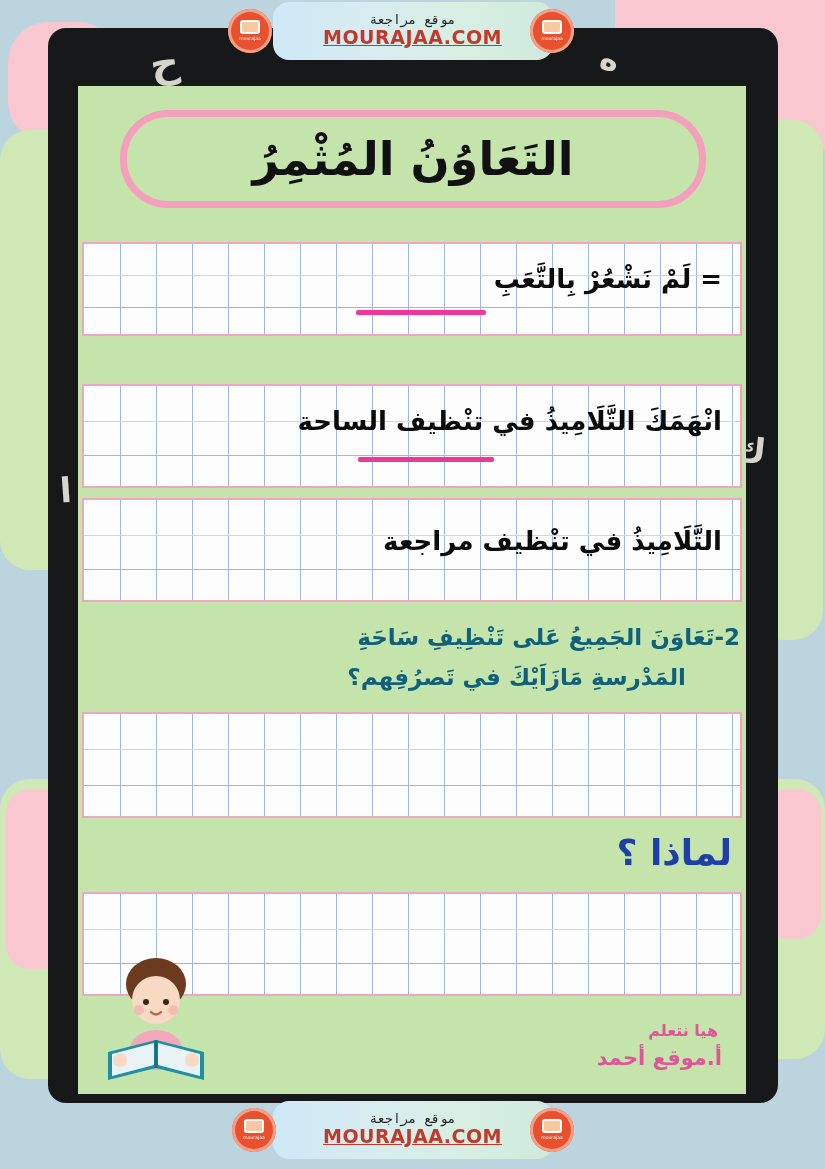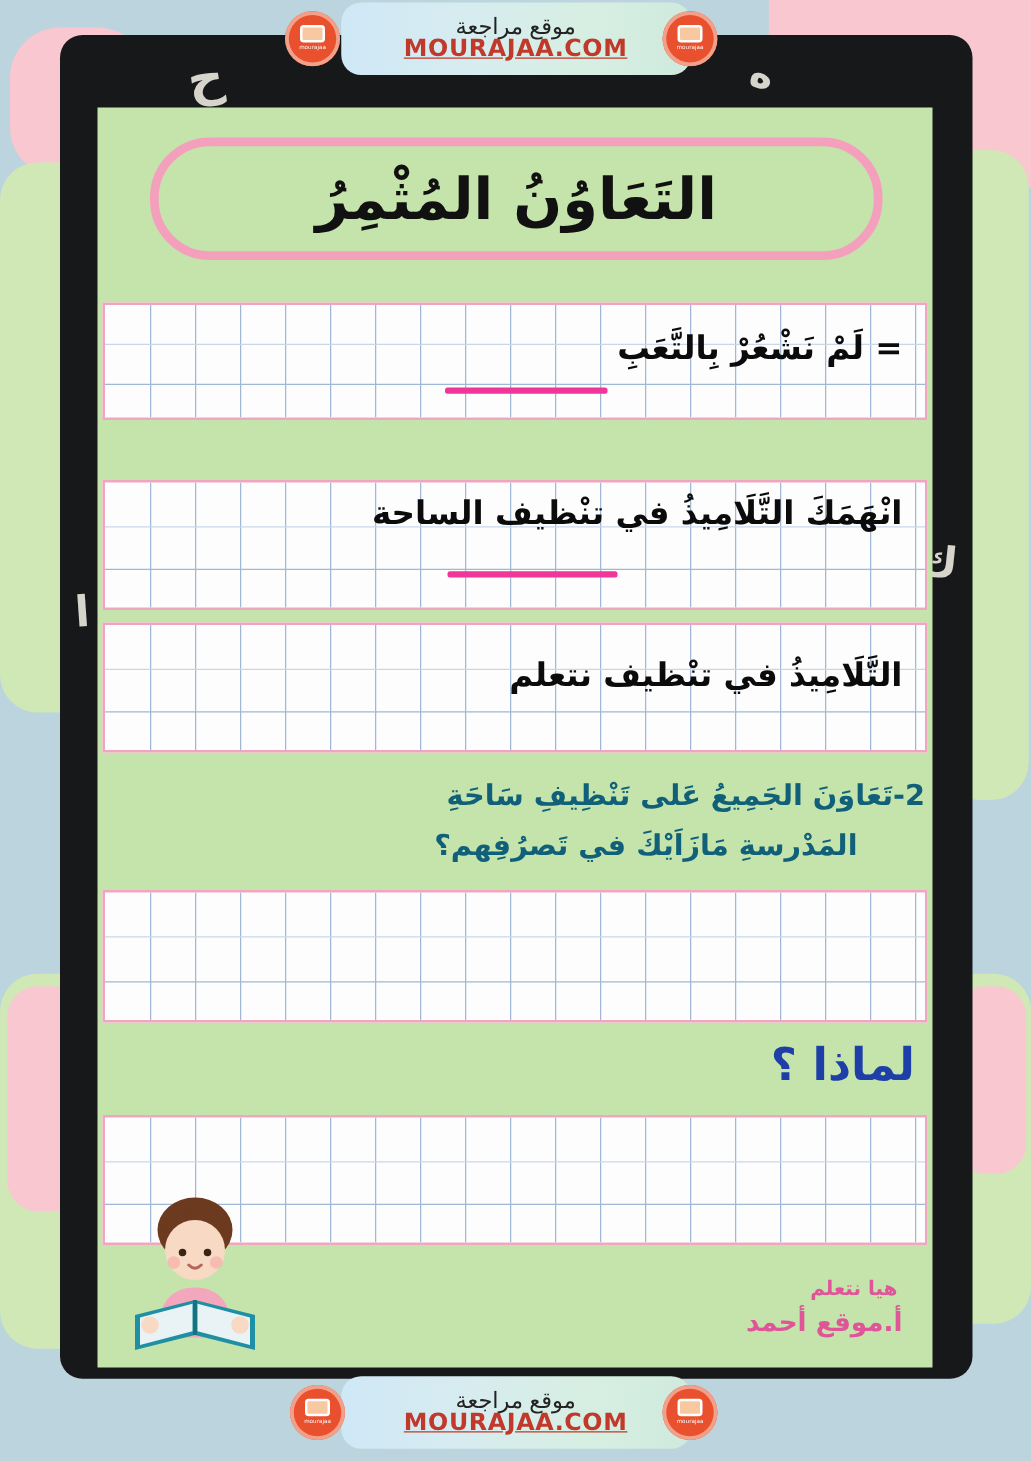--- a/index.html
+++ b/index.html
@@ -31,22 +31,22 @@
   .wm-pill {
     position: relative;
     width: 280px; height: 58px;
     border-radius: 16px;
     background: linear-gradient(90deg,#cfe8f6 0%, #d7ecf0 35%, #d6efe2 70%, #cfeadd 100%);
     display: flex; flex-direction: column;
     align-items: center; justify-content: center;
     line-height: 1.05;
   }
   .wm-line1 {
-    font-size: 18px; color: #222;
-    font-family: Liberation Sans, sans-serif;
+    font-size: 13px; color: #222;
+    font-family: Liberation Mono, monospace;
     direction: rtl;
   }
   .wm-line2 {
     font-size: 19px; font-weight: bold; color: #c0392b;
     letter-spacing: .5px;
     text-decoration: underline;
     direction: ltr;
   }
   .wm-logo {
     position: absolute;
@@ -286,21 +286,21 @@
         <div class="vline" style="left: 432px;"></div>
         <div class="vline" style="left: 468px;"></div>
         <div class="vline" style="left: 504px;"></div>
         <div class="vline" style="left: 540px;"></div>
         <div class="vline" style="left: 576px;"></div>
         <div class="vline" style="left: 612px;"></div>
         <div class="vline" style="left: 648px;"></div>
         <div class="hline mid" style="top: 35px;"></div>
         <div class="hline" style="top: 69px;"></div>
       </div>
-    <div class="sentence" style="top:310px; right:24px;">انْهَمَكَ التَّلَامِيذُ في تنْظيف الساحة</div>
+    <div class="sentence" style="top:320px; right:24px;">انْهَمَكَ التَّلَامِيذُ في تنْظيف الساحة</div>
     <div class="underline-pink" style="top:371px; right:252px; width:136px;"></div>
 
     <div class="grid" id="g3" style="left:4px; top:412px; width:660px; height:104px;">
         <div class="vline" style="left: 36px;"></div>
         <div class="vline" style="left: 72px;"></div>
         <div class="vline" style="left: 108px;"></div>
         <div class="vline" style="left: 144px;"></div>
         <div class="vline" style="left: 180px;"></div>
         <div class="vline" style="left: 216px;"></div>
         <div class="vline" style="left: 252px;"></div>
@@ -311,21 +311,21 @@
         <div class="vline" style="left: 432px;"></div>
         <div class="vline" style="left: 468px;"></div>
         <div class="vline" style="left: 504px;"></div>
         <div class="vline" style="left: 540px;"></div>
         <div class="vline" style="left: 576px;"></div>
         <div class="vline" style="left: 612px;"></div>
         <div class="vline" style="left: 648px;"></div>
         <div class="hline mid" style="top: 35px;"></div>
         <div class="hline" style="top: 69px;"></div>
       </div>
-    <div class="sentence" style="top:440px; right:24px;">التَّلَامِيذُ في تنْظيف نتعلم</div>
+    <div class="sentence" style="top:440px; right:24px;">التَّلَامِيذُ في تنْظيف مراجعة</div>
 
     <div class="instruction teal" style="top:538px; right:6px;">2-تَعَاوَنَ الجَمِيعُ عَلى تَنْظِيفِ سَاحَةِ</div>
     <div class="instruction teal" style="top:578px; right:60px;text-align:right;">المَدْرسةِ مَازَاَيْكَ في تَصرُفِهم؟</div>
 
     <div class="grid" id="g4" style="left:4px; top:626px; width:660px; height:106px;">
         <div class="vline" style="left: 36px;"></div>
         <div class="vline" style="left: 72px;"></div>
         <div class="vline" style="left: 108px;"></div>
         <div class="vline" style="left: 144px;"></div>
         <div class="vline" style="left: 180px;"></div>

